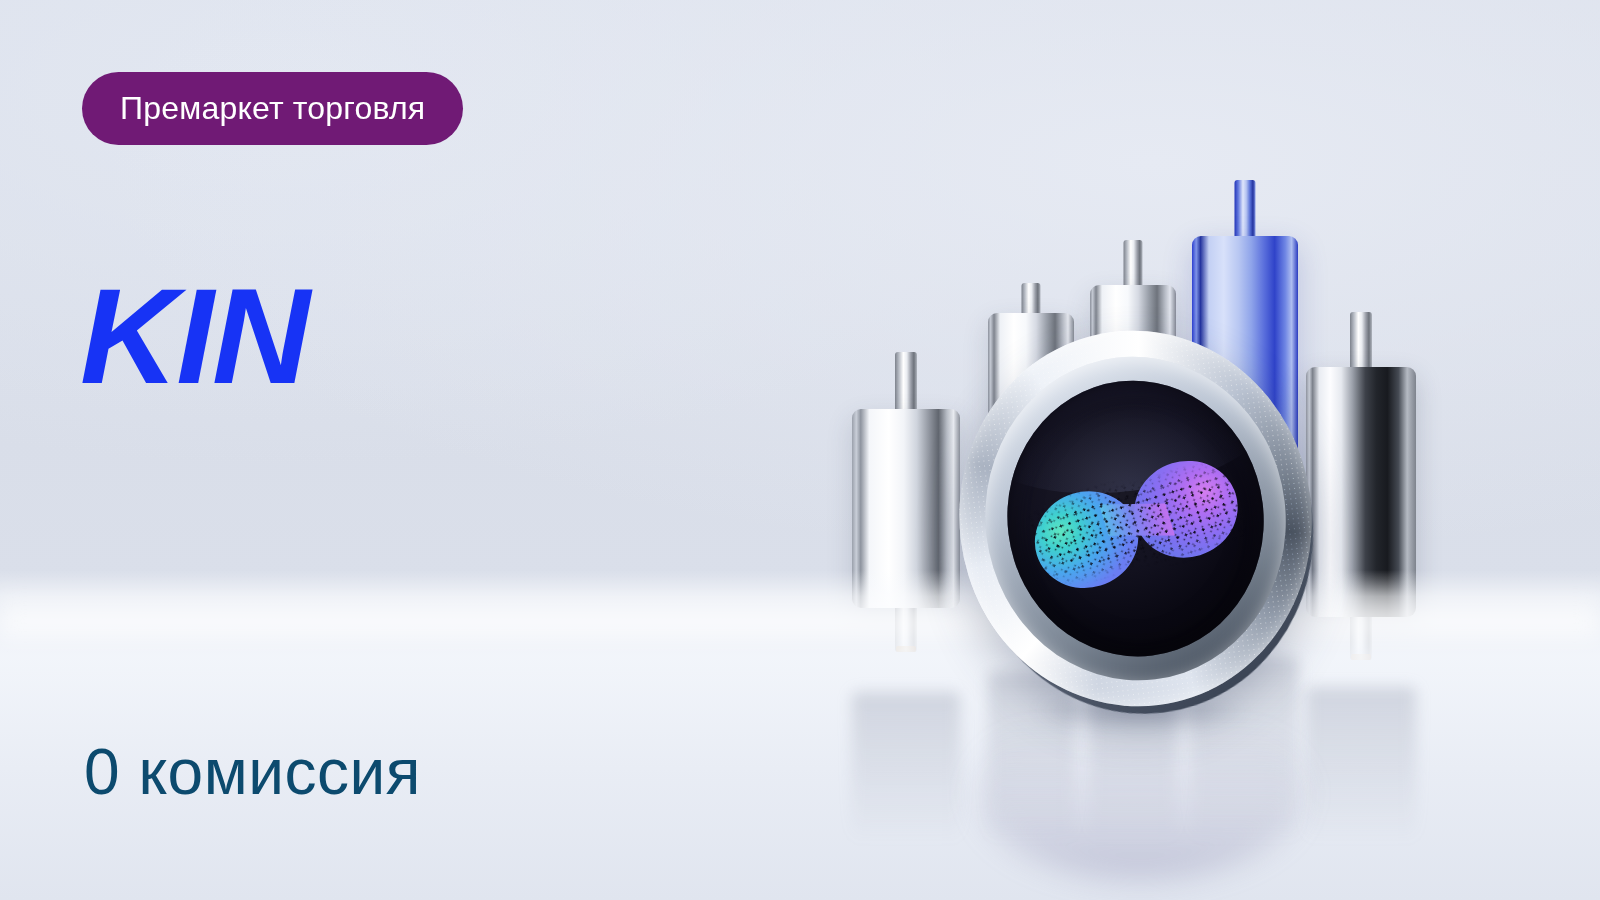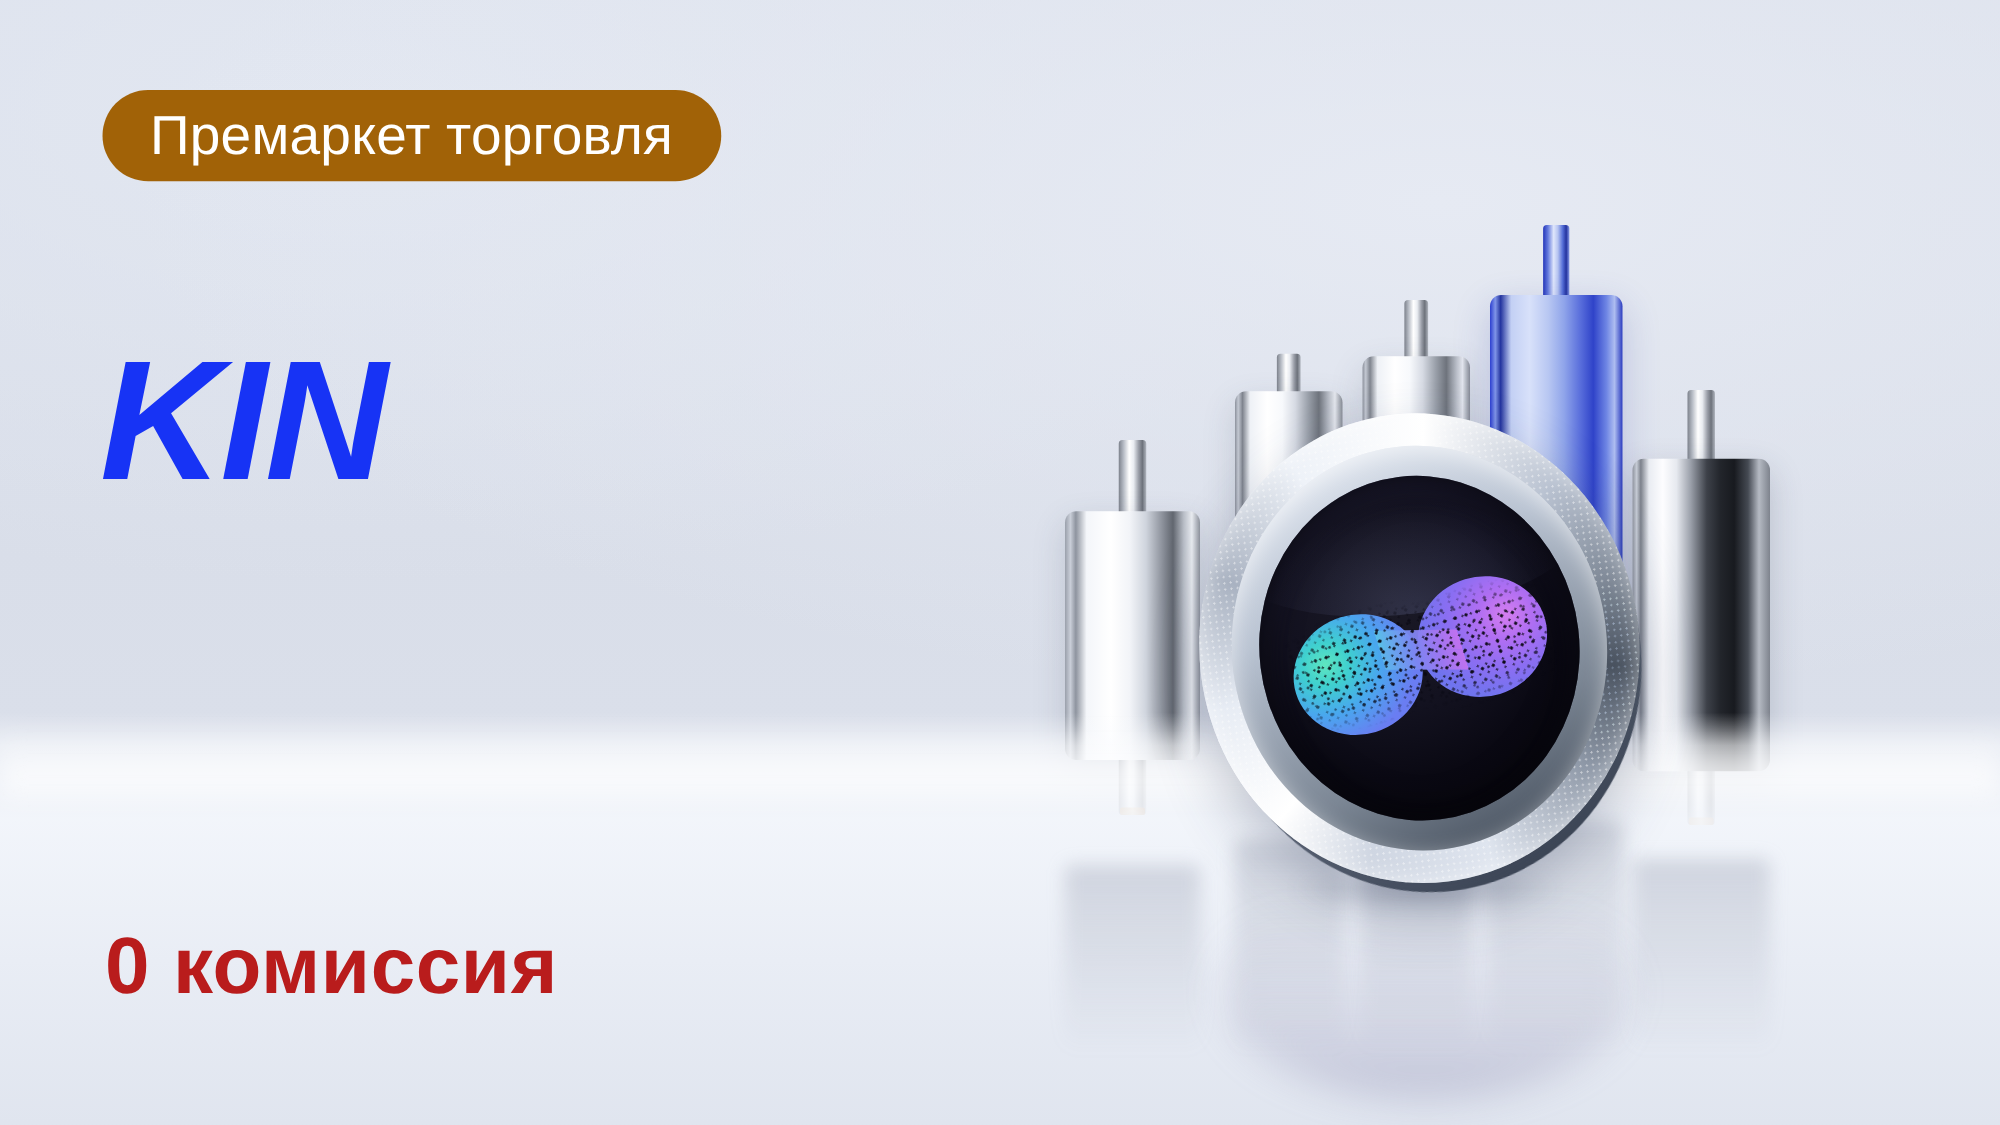--- a/index.html
+++ b/index.html
@@ -39,33 +39,33 @@
     filter:blur(10px);
     pointer-events:none;
   }
 
   
   .badge{
     position:absolute; left:82px; top:72px;
     height:73px; padding:16px 38px;
     display:flex; align-items:center;
     border-radius:40px;
-    background:#a16207;
+    background:#701a75;
     color:#fff;
-    font-size:44px; font-weight:400; letter-spacing:.2px;
+    font-size:32px; font-weight:400; letter-spacing:.2px;
     white-space:nowrap;
   }
   .ticker{
     position:absolute; left:80px; top:268px;
     font-size:136px; font-weight:700; letter-spacing:-2px;
     color:#1733F5; line-height:1;font-style:italic;
   }
   .tagline{
     position:absolute; left:84px; top:740px;
-    font-size:64px; font-weight:700; color:#b91c1c; line-height:1;
+    font-size:64px; font-weight:400; color:#0c4a6e; line-height:1;
     letter-spacing:.5px;
   }
 
   
   .scene{ position:absolute; inset:0; pointer-events:none; }
 
   .candle{ position:absolute; }
   .candle .wick{
     position:absolute; left:50%; transform:translateX(-50%);
     width:22px; border-radius:3px;

